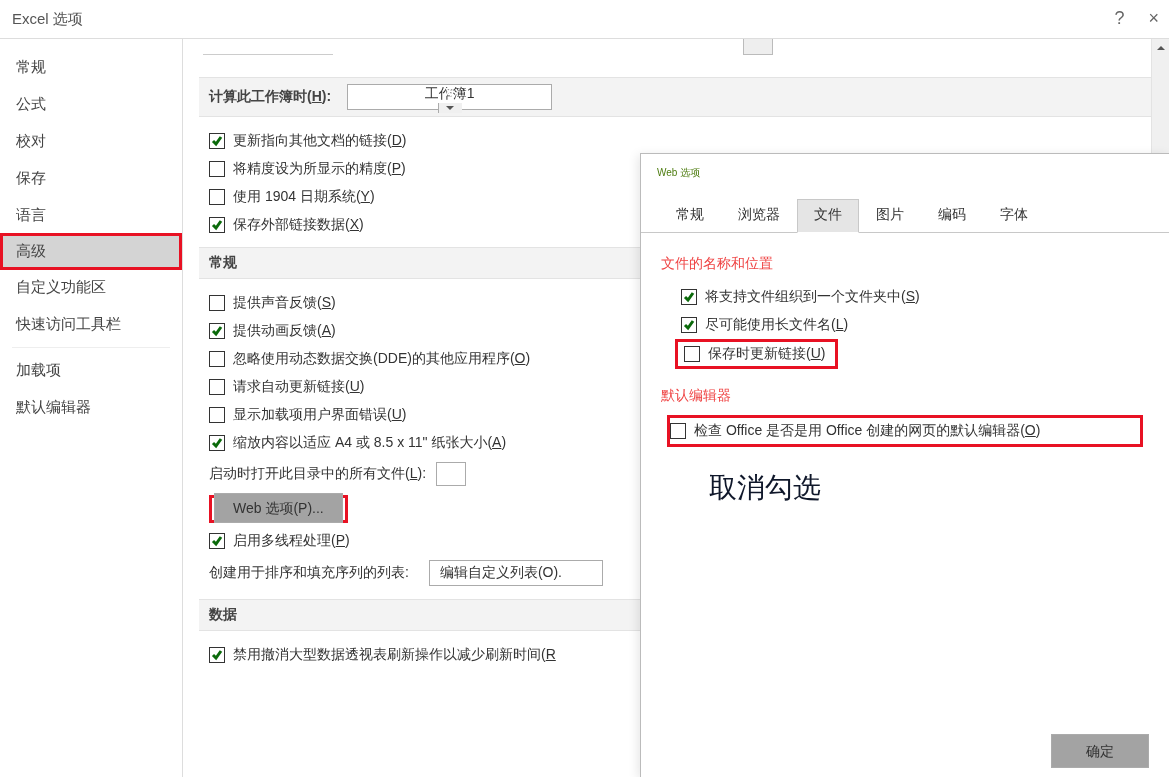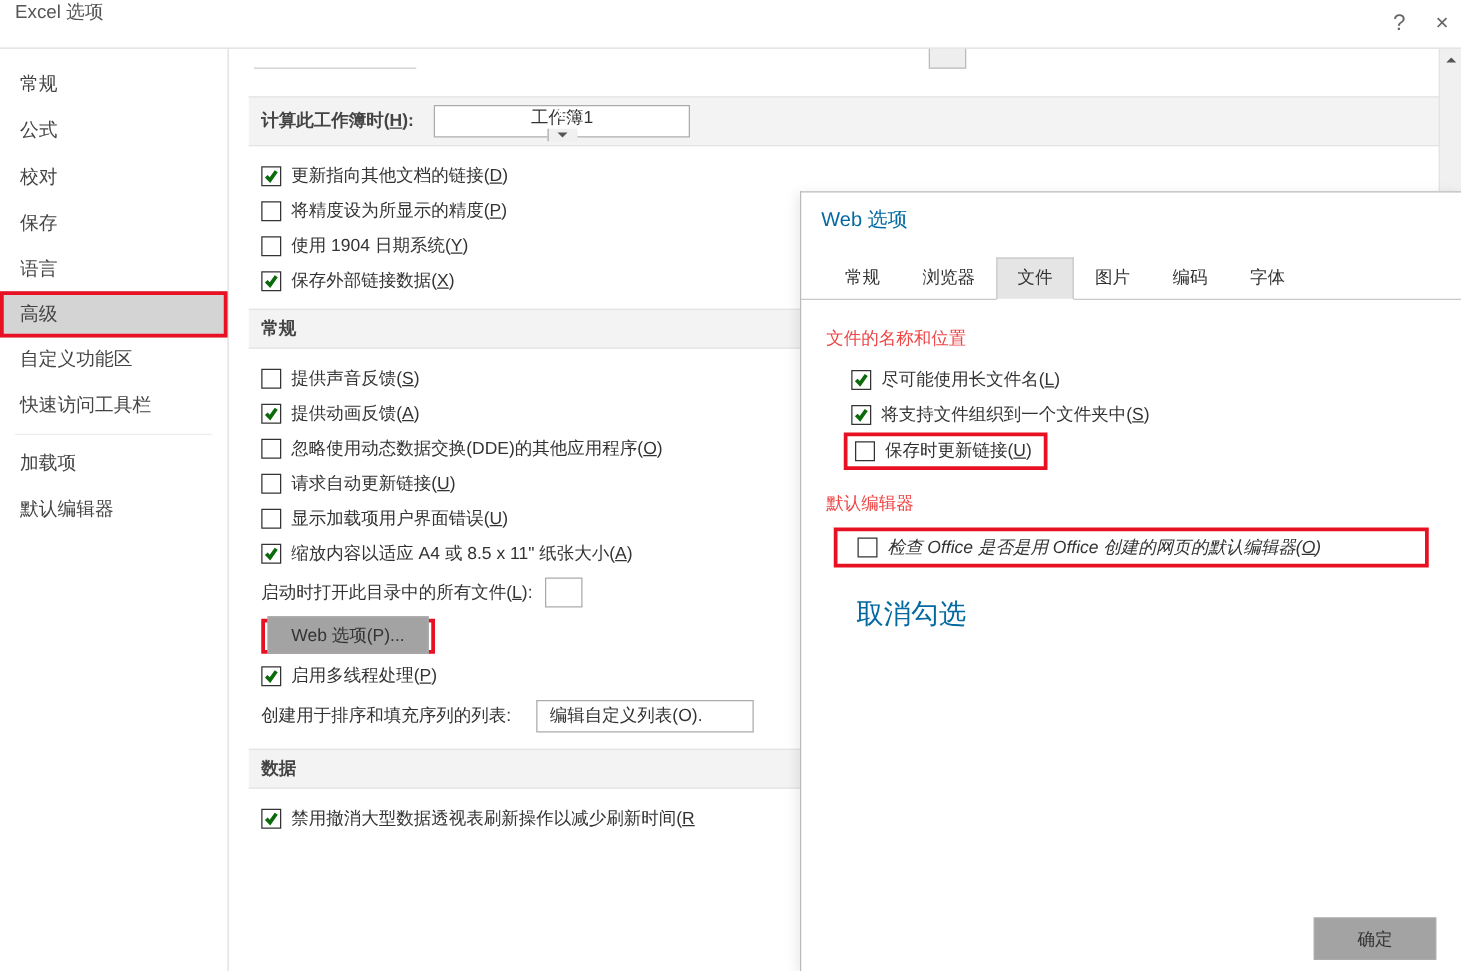--- a/index.html
+++ b/index.html
@@ -9,21 +9,21 @@
     color: #333;
     background: #fff;
     width: 1169px;
     height: 777px;
     overflow: hidden;
     position: relative;
   }
   .titlebar {
     height: 38px;
     display: flex;
-    align-items: flex-start;
+    align-items: center;
     padding: 0 12px;
     font-size: 15px;
     color: #555;
     position: relative;
   }
   .titlebar .controls {
     position: absolute;
     right: 10px;
     top: 8px;
     display: flex;
@@ -166,21 +166,21 @@
   .dialog {
     position:absolute;
     left:640px; top:153px;
     width:529px; height:624px;
     background:#fff;
     border-left:1px solid #bbb;
     border-top:1px solid #bbb;
     box-shadow:-2px 2px 10px rgba(0,0,0,0.1);
   }
   .dialog-title {
-    padding:12px 16px; font-size:16px; color:#0369a1;
+    padding:12px 16px; font-size:10px; color:#4d7c0f;
   }
   .dialog-tabs {
     display:flex; gap:0; padding:0 18px; margin-top:6px;
     border-bottom:1px solid #c8c8c8;
   }
   .dialog-tab {
     padding:6px 16px 8px 16px; font-size:14px; color:#333;
     cursor:pointer; border:1px solid transparent;
     position:relative; top:1px;
   }
@@ -194,28 +194,27 @@
     display:flex; align-items:center; gap:8px; padding:5px 0 5px 20px;
   }
   .dlg-redbox {
     border:3px solid #e81123;
     margin-left:14px; padding:3px 10px 3px 6px;
     display:inline-flex; align-items:center; gap:8px;
   }
   .dlg-redbox-wide {
     border:3px solid #e81123;
     margin:6px 0 16px 6px;
-    padding:4px 16px;
+    padding:4px 0;
     display:flex; align-items:center; gap:8px;
     width: calc(100% - 12px);
-    font-style: italic;
   }
   .annotation {
-    color:#0369a1; font-size:22px;
-    margin:22px 0 0 24px;
+    color:#0f172a; font-size:28px;
+    margin:22px 0 0 48px;
   }
   .dialog-footer{
     position:absolute; bottom:16px; right:20px;
   }
   .dialog-footer .btn { padding:8px 34px; }
 </style>
 </head>
 <body>
 
 <div class="titlebar">
@@ -395,29 +394,29 @@
     <div class="dialog-tab">字体</div>
   </div>
   <div class="dialog-body">
     <div class="group-label">文件的名称和位置</div>
     <div class="dlg-chk-row">
       <span class="chk checked">
           <svg viewBox="0 0 12 12">
             <path d="M2 6 L5 9 L10 2"></path>
           </svg>
         </span>
-      <span class="chk-label"><span>尽可能使用长文件名(</span><u>L</u><span>)</span></span>
+      <span class="chk-label"><span>将支持文件组织到一个文件夹中(</span><u>S</u><span>)</span></span>
     </div>
     <div class="dlg-chk-row">
       <span class="chk checked">
           <svg viewBox="0 0 12 12">
             <path d="M2 6 L5 9 L10 2"></path>
           </svg>
         </span>
-      <span class="chk-label"><span>将支持文件组织到一个文件夹中(</span><u>S</u><span>)</span></span>
+      <span class="chk-label"><span>尽可能使用长文件名(</span><u>L</u><span>)</span></span>
     </div>
     <div class="dlg-redbox">
       <span class="chk"></span>
       <span class="chk-label"><span>保存时更新链接(</span><u>U</u><span>)</span></span>
     </div>
 
     <div class="group-label" style="margin-top:18px">默认编辑器</div>
     <div class="dlg-redbox-wide">
       <span class="chk"></span>
       <span class="chk-label"><span>检查 Office 是否是用 Office 创建的网页的默认编辑器(</span><u>O</u><span>)</span></span>

